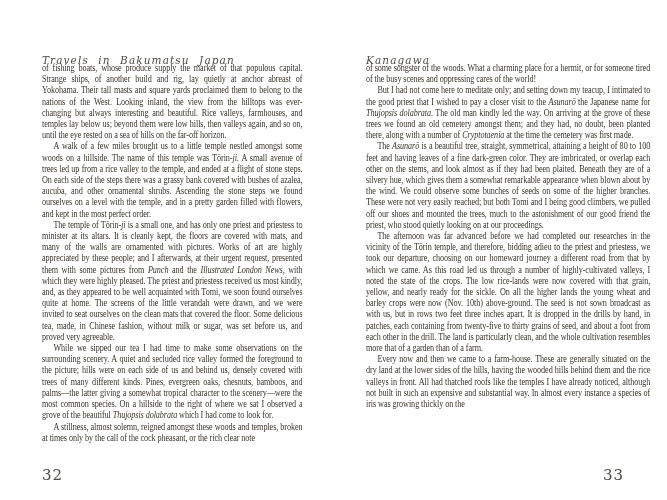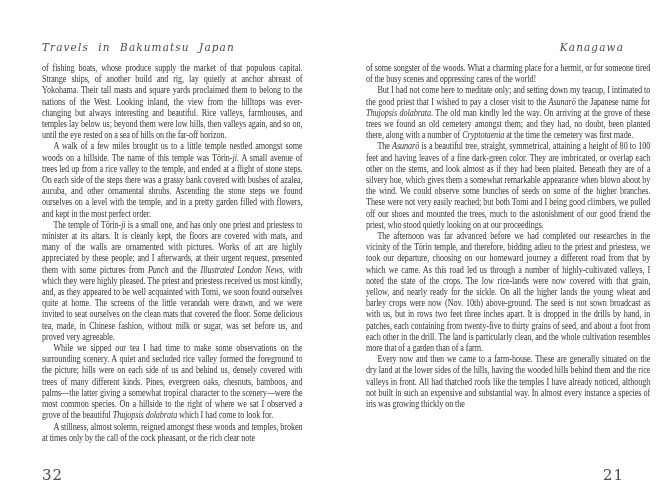--- a/index.html
+++ b/index.html
@@ -21,33 +21,32 @@
   }
   .page {
     position: absolute;
     top: 37px;
   }
   .page-left  { left: 42px;  width: 260px; }
   .page-right { left: 366px; width: 284px; }
 
   .running-head {
     position: absolute;
-    top: 4px;
+    top: 17px;
     left: 0;
     right: 0;
     font-family: "DejaVu Serif", serif;
     font-style: italic;
     font-size: 10.5px;
     letter-spacing: 1.1px;
     word-spacing: 5px;
     color: #4f4b45;
     white-space: nowrap;
   }
   .running-head.align-right {
-    text-align: right;
     padding-right: 26px;
   }
 
   .page-body {
     position: absolute;
     top: 26px;
     left: 0;
     transform: scaleX(0.88);
     transform-origin: top left;
     height: 404px;
@@ -106,16 +105,16 @@
 
   <div class="page page-right">
     <div class="running-head align-right">Kanagawa</div>
     <div class="page-body">
         <p class=""><span>of some songster of the woods. What a charming place for a hermit, or for someone tired of the busy scenes and oppressing cares of the world!</span></p>
         <p class="indent"><span>But I had not come here to meditate only; and setting down my teacup, I intimated to the good priest that I wished to pay a closer visit to the </span><i>Asunarō</i><span> the Japanese name for </span><i>Thujopsis dolabrata</i><span>. The old man kindly led the way. On arriving at the grove of these trees we found an old cemetery amongst them; and they had, no doubt, been planted there, along with a number of </span><i>Cryptotaenia</i><span> at the time the cemetery was first made.</span></p>
         <p class="indent"><span>The </span><i>Asunarō</i><span> is a beautiful tree, straight, symmetrical, attaining a height of 80 to 100 feet and having leaves of a fine dark-green color. They are imbricated, or overlap each other on the stems, and look almost as if they had been plaited. Beneath they are of a silvery hue, which gives them a somewhat remarkable appearance when blown about by the wind. We could observe some bunches of seeds on some of the higher branches. These were not very easily reached; but both Tomi and I being good climbers, we pulled off our shoes and mounted the trees, much to the astonishment of our good friend the priest, who stood quietly looking on at our proceedings.</span></p>
         <p class="indent"><span>The afternoon was far advanced before we had completed our researches in the vicinity of the Tōrin temple, and therefore, bidding adieu to the priest and priestess, we took our departure, choosing on our homeward journey a different road from that by which we came. As this road led us through a number of highly-cultivated valleys, I noted the state of the crops. The low rice-lands were now covered with that grain, yellow, and nearly ready for the sickle. On all the higher lands the young wheat and barley crops were now (Nov. 10th) above-ground. The seed is not sown broadcast as with us, but in rows two feet three inches apart. It is dropped in the drills by hand, in patches, each containing from twenty-five to thirty grains of seed, and about a foot from each other in the drill. The land is particularly clean, and the whole cultivation resembles more that of a garden than of a farm.</span></p>
         <p class="indent"><span>Every now and then we came to a farm-house. These are generally situated on the dry land at the lower sides of the hills, having the wooded hills behind them and the rice valleys in front. All had thatched roofs like the temples I have already noticed, although not built in such an expensive and substantial way. In almost every instance a species of iris was growing thickly on the</span></p>
       </div>
-    <div class="folio align-right">21</div>
+    <div class="folio align-right">33</div>
   </div>
 
 </div>
 
 </body></html>

